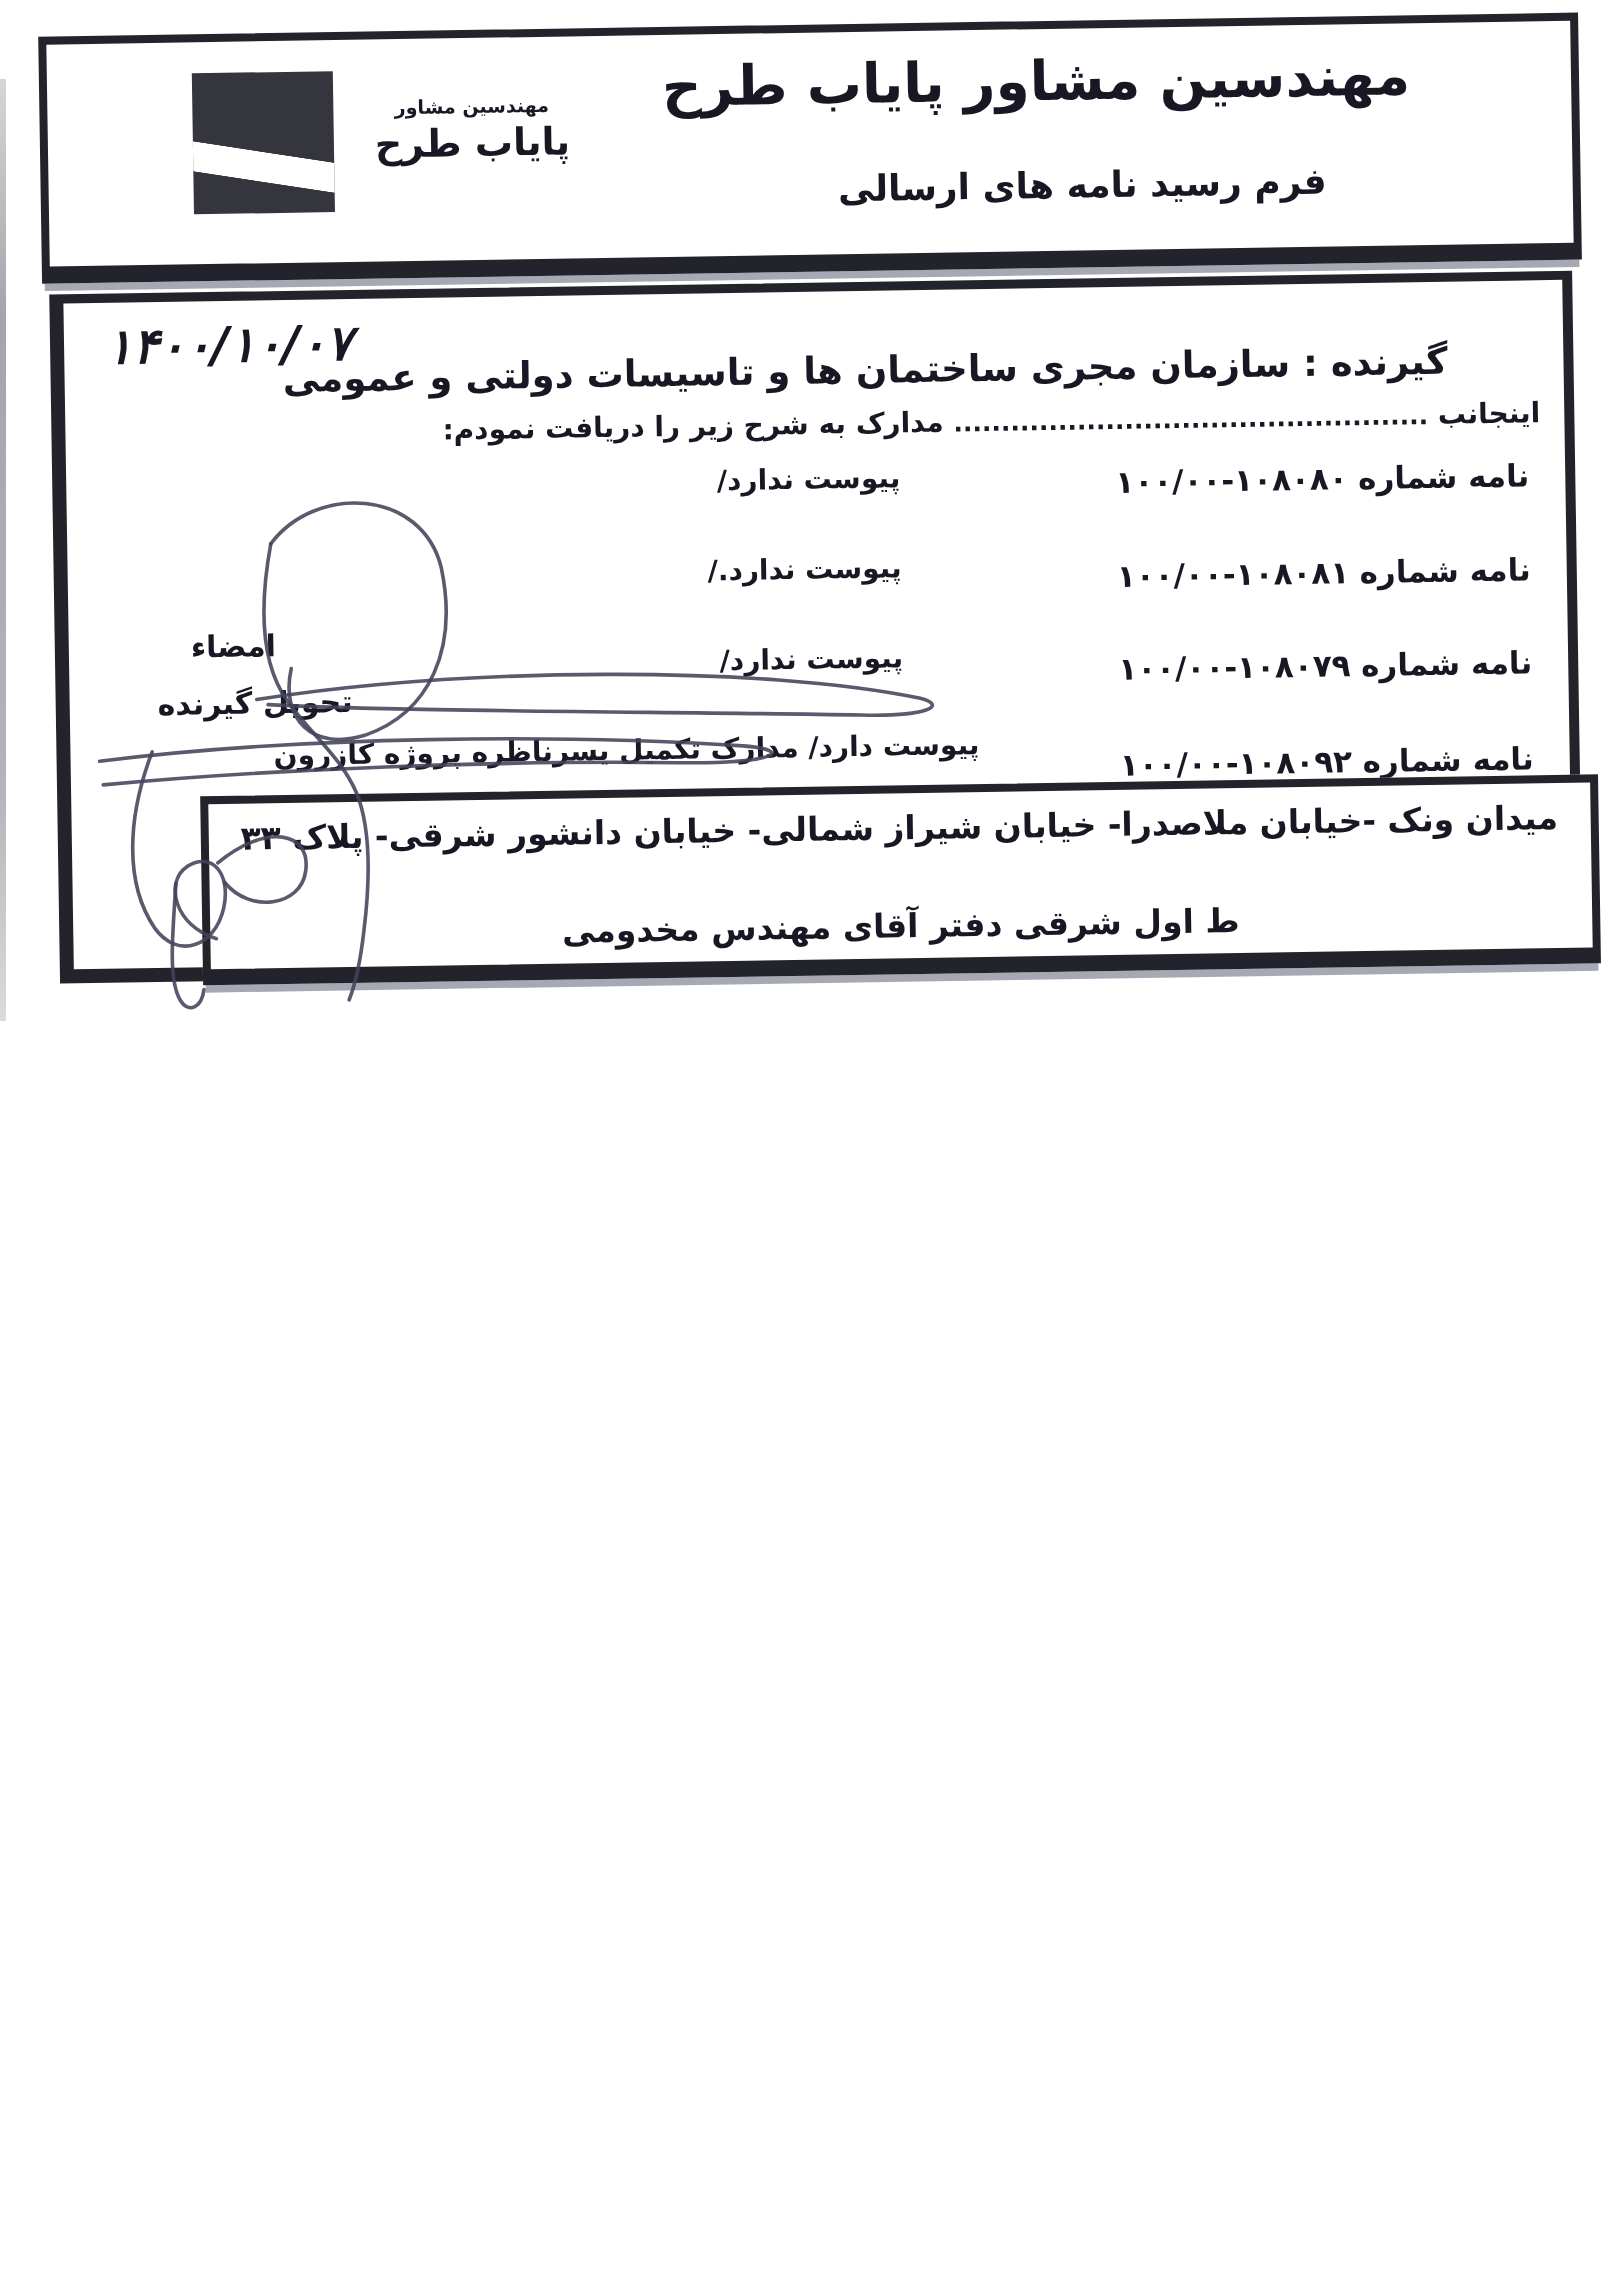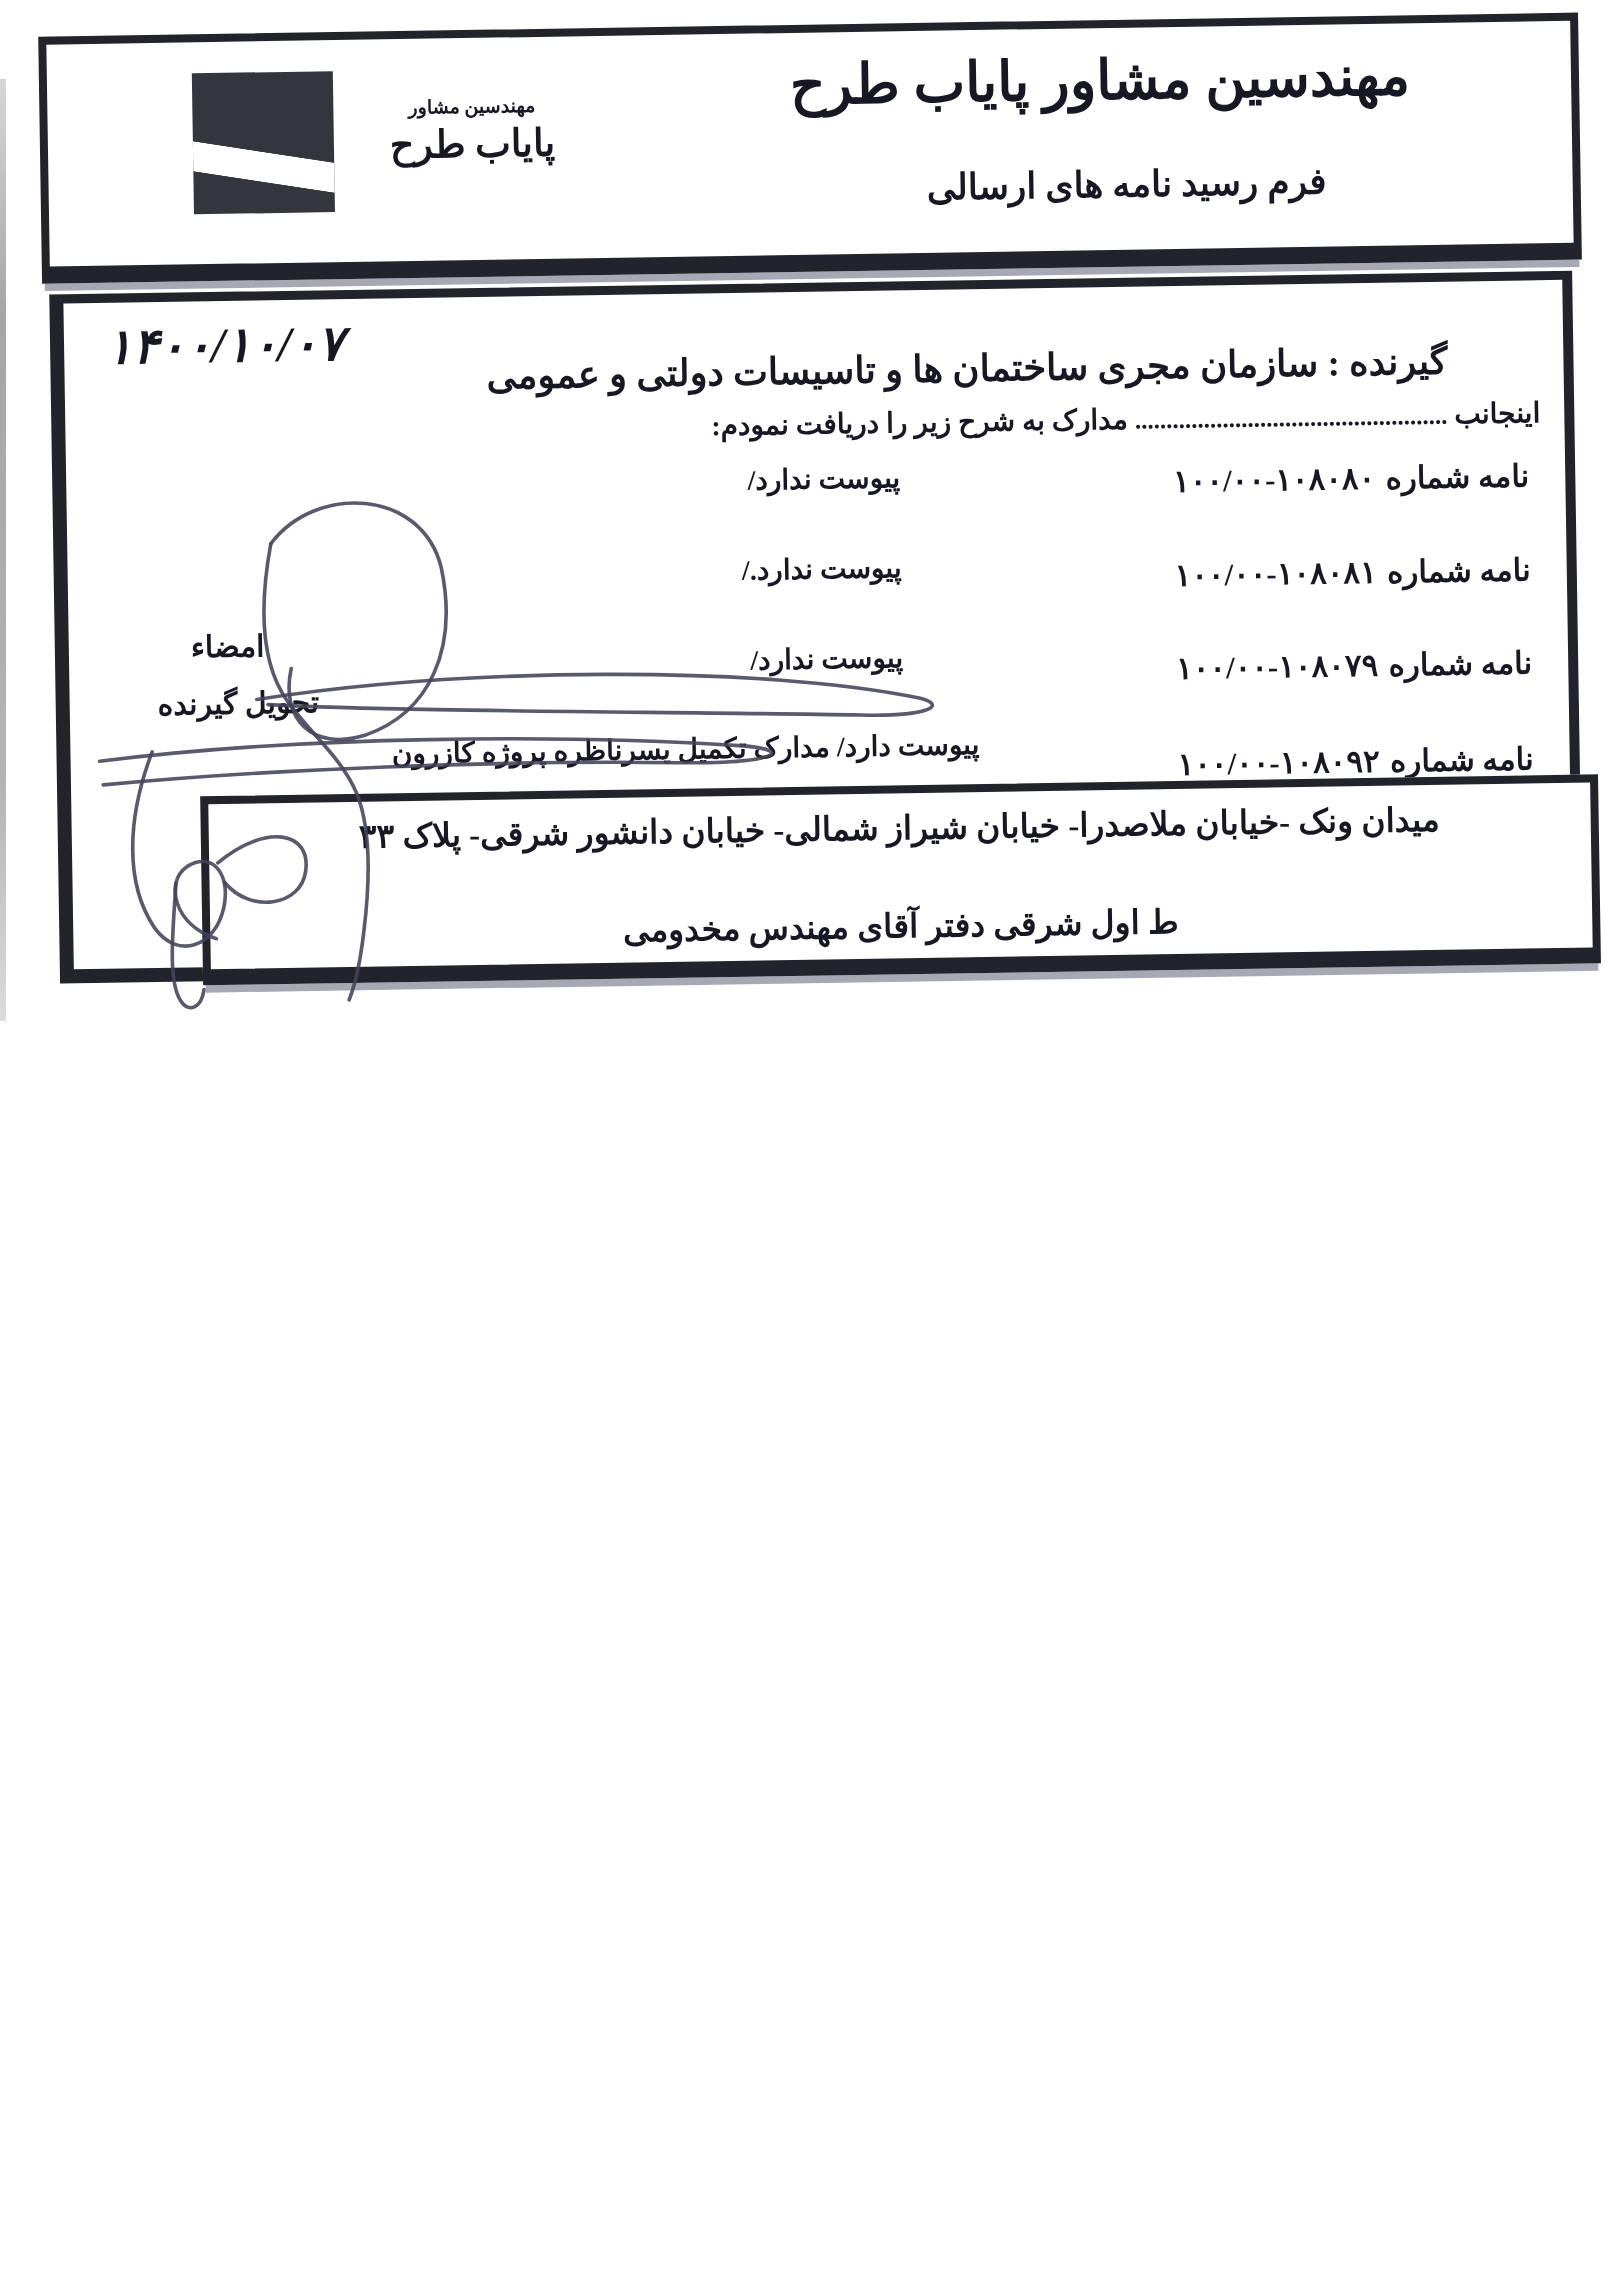--- a/index.html
+++ b/index.html
@@ -3,21 +3,21 @@
 <meta charset="utf-8">
 <style>
   html,body{margin:0;padding:0;background:#e8e8e8;}
   body{
     width:1619px;height:2295px;
     font-family:"DejaVu Sans",sans-serif;
     --paper:#ffffff; --ink:#181824; --line:#23232b; --shadow:#a6a9b3; --logo:#35353d;
   }
   .paper{
     position:relative;width:1619px;height:2295px;
-    background:var(--paper);overflow:hidden;font-family:Liberation Serif, serif;
+    background:var(--paper);overflow:hidden;
   }
   .scan-edge{
     position:absolute;left:0;top:79px;width:6px;height:942px;
     background:linear-gradient(180deg,#c9c9ce,#86868e 25%,#9a9aa2 75%,#cfcfd4);
     opacity:.75;
   }
   .doc{
     position:absolute;left:0;top:0;width:1619px;height:1120px;
     transform:rotate(-0.9deg);transform-origin:791px 527px;
   }

